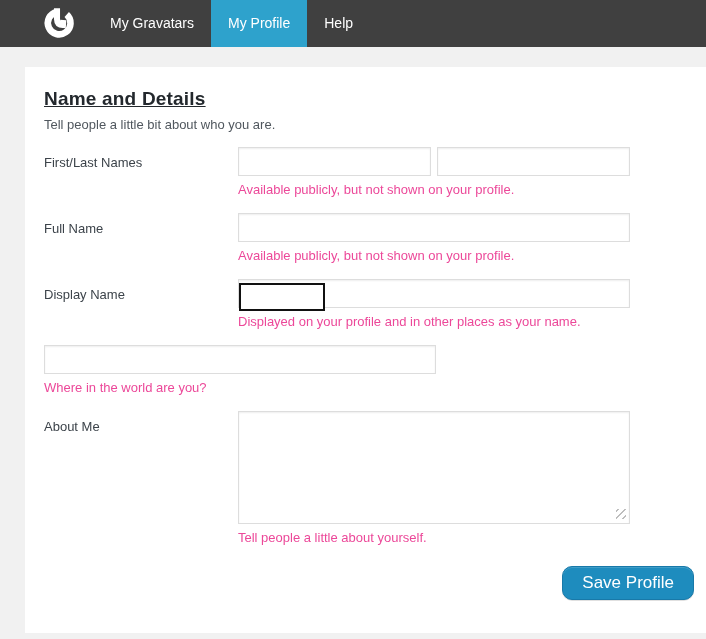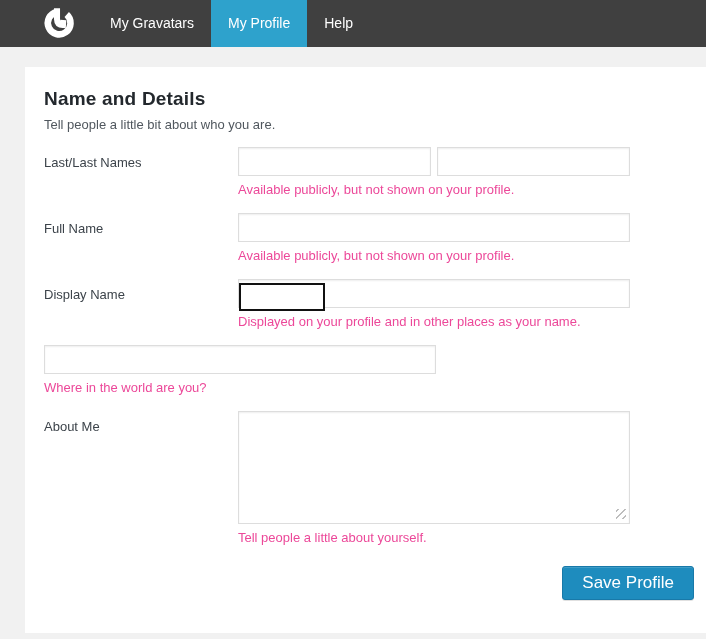--- a/index.html
+++ b/index.html
@@ -44,20 +44,21 @@
     background: #ffffff;
     height: 566px;
     padding: 21px 12px 0 19px;
   }
   .page-title {
     margin: 0 0 7px 0;
     font-size: 19px;
     font-weight: bold;
     color: #23282d;
     letter-spacing: 0.2px;
+    text-decoration: underline;
   }
   .page-subtitle {
     margin: 0 0 15px 0;
     font-size: 13px;
     color: #50575e;
   }
 
   
   .form-row { display: flex; margin-bottom: 16px; }
   .label-col {
@@ -130,21 +131,21 @@
   
   .save-row {
     display: flex;
     justify-content: flex-end;
     margin-top: 21px;
   }
   .save-btn {
     background: #1e8cbe;
     color: #ffffff;
     border: 1px solid #1879a9;
-    border-radius: 3px;
+    border-radius: 10px;
     height: 34px;
     padding: 0 19px;
     font-size: 17px;
     font-family: "Liberation Sans", "DejaVu Sans", sans-serif;
     cursor: pointer;
     box-shadow: inset 0 1px 0 rgba(255,255,255,0.15), 0 1px 0 rgba(0,0,0,0.12);
   }
 </style>
 </head>
 <body>
@@ -166,21 +167,21 @@
     <div class="nav-item">Help</div>
   </div>
 </div>
 
 <div class="panel">
 
   <h1 class="page-title">Name and Details</h1>
   <p class="page-subtitle">Tell people a little bit about who you are.</p>
 
   <div class="form-row">
-    <div class="label-col">Last/Last Names</div>
+    <div class="label-col">First/Last Names</div>
     <div class="field-col">
       <div class="inputs-line">
         <input type="text" class="text-input half first" value="" style="">
         <input type="text" class="text-input half" value="" style="">
       </div>
       <div class="help-text">Available publicly, but not shown on your profile.</div>
     </div>
   </div>
 
   <div class="form-row">

